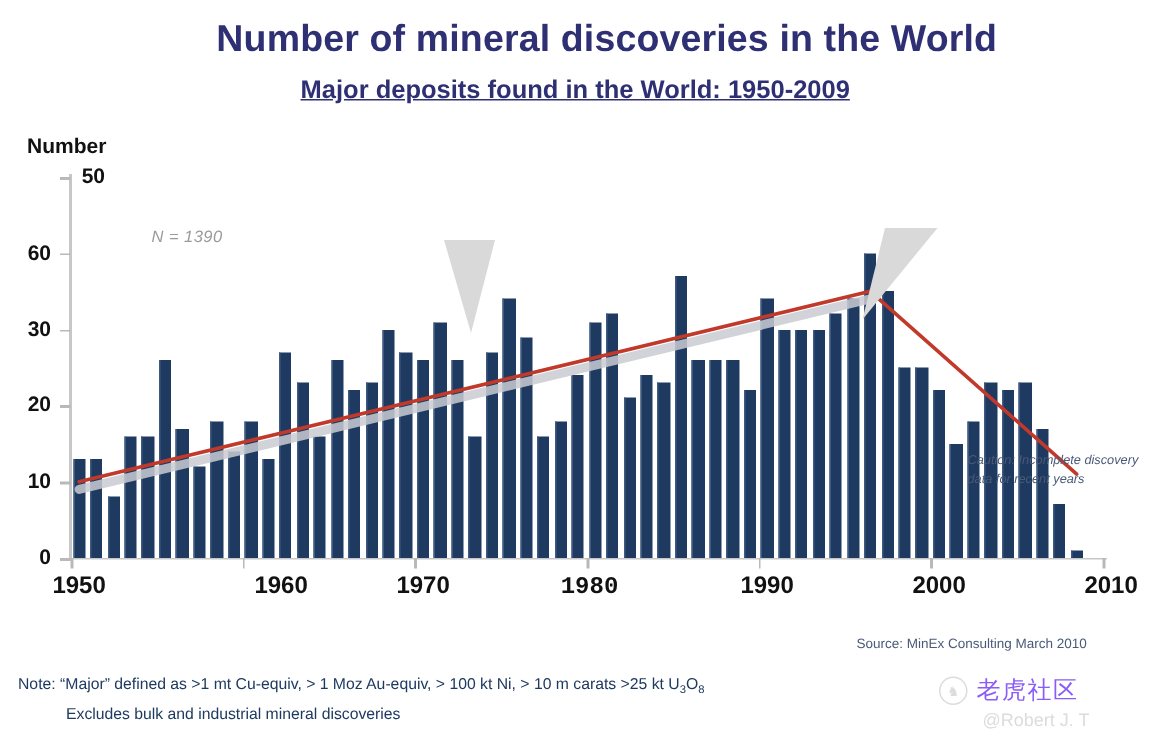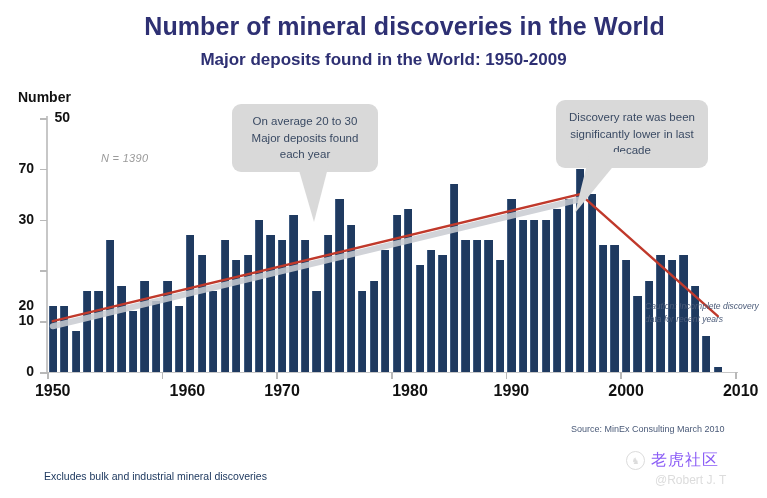--- a/index.html
+++ b/index.html
@@ -20,20 +20,21 @@
     font-size:25px;font-weight:600;
     color:#2E3073;
     letter-spacing:.1px;
     margin-left:42px;
   }
   .subtitle{
     position:absolute;left:0;right:0;top:50px;
     text-align:center;
     font-size:17px;font-weight:600;
     color:#2E3073;
+    text-decoration:underline;
   }
 
   
   .ylabel{
     position:absolute;left:18px;top:89px;
     font-size:14px;font-weight:700;color:#111111;
   }
 
   
   
@@ -146,37 +147,37 @@
 
   <div id="axisY"></div>
   <div id="axisX"></div>
 
   <div id="yticks">
       <div class="ytick" style="top: 372px;"></div>
       <div class="ytlabel" style="top: 372px; left: 0px; width: 34px;">0</div>
       <div class="ytick" style="top: 321.2px;"></div>
       <div class="ytlabel" style="top: 321.2px; left: 0px; width: 34px;">10</div>
       <div class="ytick" style="top: 270.4px;"></div>
-      <div class="ytlabel" style="top: 270.4px; left: 0px; width: 34px; margin-top: 36px;">20</div>
+      <div class="ytlabel" style="top: 270.4px; left: 0px; width: 34px;">20</div>
       <div class="ytick" style="top: 219.6px;"></div>
       <div class="ytlabel" style="top: 219.6px; left: 0px; width: 34px;">30</div>
       <div class="ytick" style="top: 168.8px;"></div>
-      <div class="ytlabel" style="top: 168.8px; left: 0px; width: 34px;">70</div>
+      <div class="ytlabel" style="top: 168.8px; left: 0px; width: 34px;">60</div>
       <div class="ytick" style="top: 118px;"></div>
       <div class="ytlabel" style="top: 118px; left: 0px; width: 34px; margin-left: 36px;">50</div>
     </div>
   <div id="xticks">
       <div class="xtick" style="left: 47px;"></div>
       <div class="xtlabel" style="left: 52.7333px;">1950</div>
       <div class="xtick" style="left: 161.667px;"></div>
       <div class="xtlabel" style="left: 167.4px; margin-left: 20px;">1960</div>
       <div class="xtick" style="left: 276.333px;"></div>
       <div class="xtlabel" style="left: 282.067px;">1970</div>
       <div class="xtick" style="left: 391px;"></div>
-      <div class="xtlabel" style="left: 410px;">1980</div>
+      <div class="xtlabel" style="left: 393px; font-family: Liberation Mono, monospace;">1980</div>
       <div class="xtick" style="left: 505.667px;"></div>
       <div class="xtlabel" style="left: 511.4px;">1990</div>
       <div class="xtick" style="left: 620.333px;"></div>
       <div class="xtlabel" style="left: 626.067px;">2000</div>
       <div class="xtick" style="left: 735px;"></div>
       <div class="xtlabel" style="left: 740.733px;">2010</div>
     </div>
 
   <div id="plot">
     <div id="bars">
@@ -242,30 +243,31 @@
       </div>
     <svg id="trend" width="688" height="254" viewBox="0 0 688 254" style="position:absolute;left:0;top:0;overflow:visible">
         <line x1="5.733333333333333" y1="208.28" x2="533.2" y2="81.28" stroke="#C9CCD2" stroke-width="6" stroke-linecap="round" opacity="0.85"></line>
         <line x1="5.733333333333333" y1="203.2" x2="533.2" y2="76.20000000000002" stroke="#C0392B" stroke-width="2.4" stroke-linecap="round" opacity="1"></line>
         <line x1="533.2" y1="76.20000000000002" x2="670.8" y2="198.12" stroke="#C0392B" stroke-width="2.4" stroke-linecap="round" opacity="1"></line>
       </svg>
   </div>
 
   <div class="nlabel">N = 1390</div>
 
-  <div class="callout" id="callout1">On average 20 to 30 Major deposits found each year</div>
-  <div class="callout" id="callout2">Discovery rate was been significantly lower in last decade</div>
   <svg id="callout-tails" width="767" height="498" style="position:absolute;left:0;top:0;pointer-events:none">
     <polygon points="296,160 330,160 314,222" fill="#D9D9D9"></polygon>
     <polygon points="590,152 625,152 575,213" fill="#D9D9D9"></polygon>
   </svg>
 
   <div class="caution">Caution: Incomplete discovery data for recent years</div>
   <div class="source">Source: MinEx Consulting March 2010</div>
 
+  <div class="note1">
+    <span>Note: “Major” defined as &gt;1 mt Cu-equiv, &gt; 1 Moz Au-equiv, &gt; 100 kt Ni, &gt; 10 m carats &gt;25 kt U</span><sub>3</sub><span>O</span><sub>8</sub>
+  </div>
   <div class="note2">Excludes bulk and industrial mineral discoveries</div>
 
   <div class="wm-row">
     <span class="wm-circle">♞</span>
     <span class="wm-cn">老虎社区</span>
   </div>
   <div class="wm-handle">@Robert J. T</div>
 
 </div>
 

